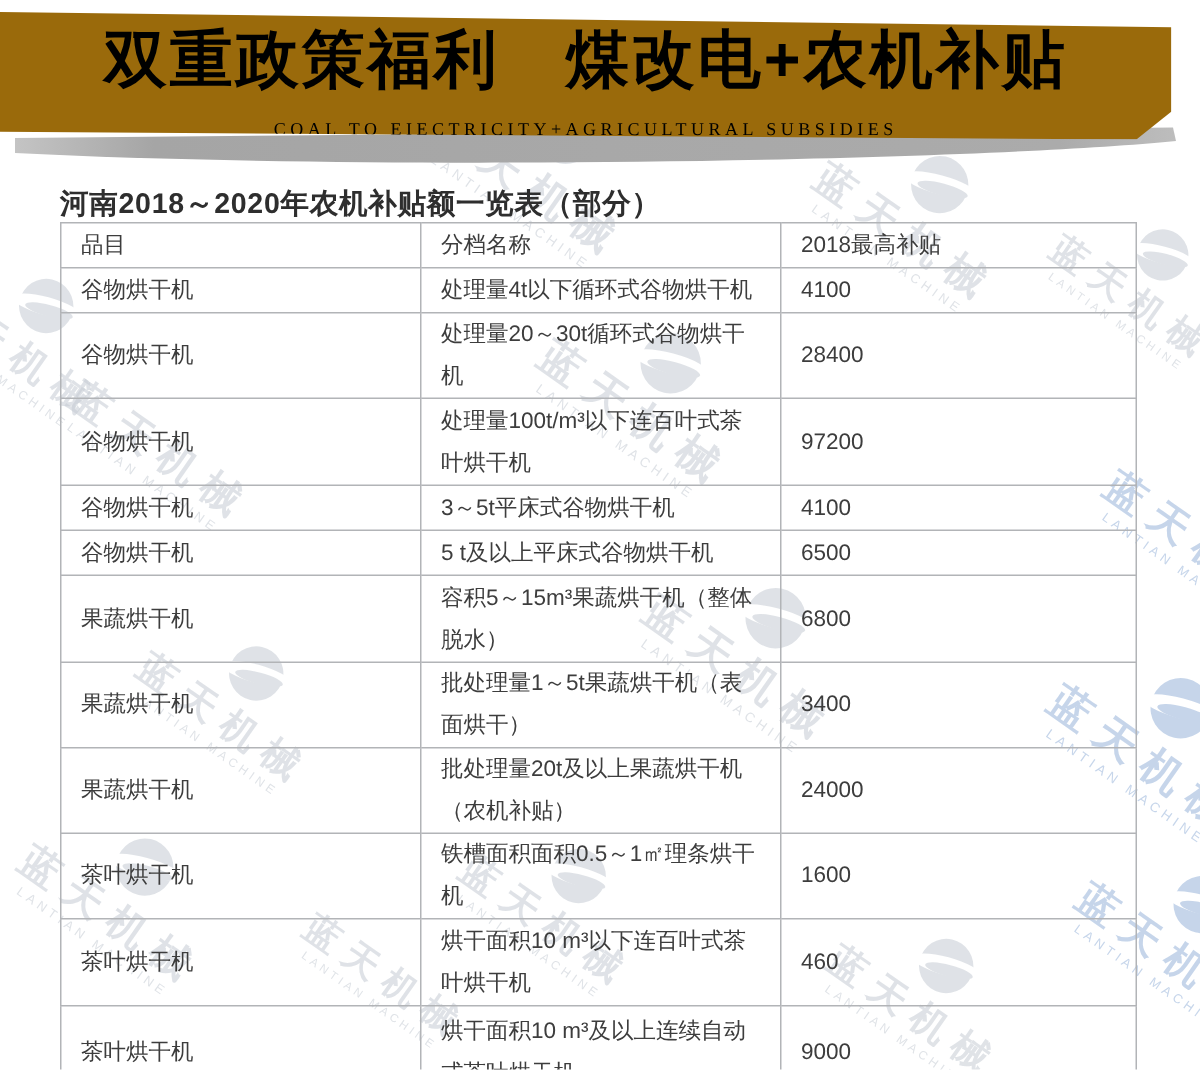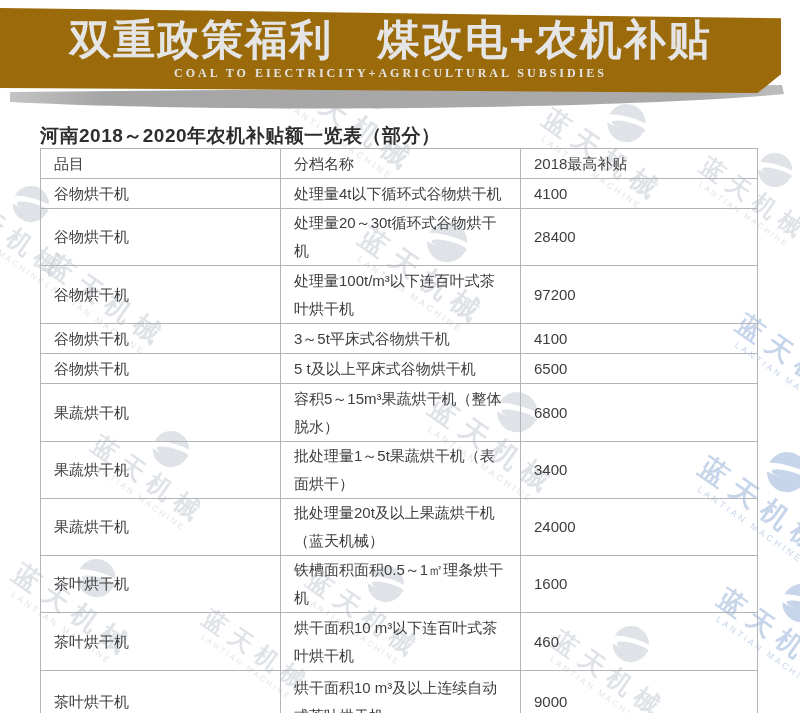--- a/index.html
+++ b/index.html
@@ -6,29 +6,29 @@
   body{
     width:800px;height:713px;position:relative;overflow:hidden;
     background:#ffffff;
     font-family:"Liberation Sans","DejaVu Sans",sans-serif;
   }
   
   .banner{
     position:absolute;top:8px;left:0;width:781px;height:85px;
     background:#9a6a0b;
     clip-path:polygon(0 0,100% 12%,100% 78%,97% 100%,0 94%);
-    text-align:center;color:#e5e5e5;z-index:3;
+    text-align:center;color:#000000;z-index:3;
   }
   .banner-title{
     margin-top:9px;font-size:42px;font-weight:bold;letter-spacing:2px;
     line-height:1.1;white-space:nowrap;
   }
   .banner-sub{
     font-family:"Liberation Serif","DejaVu Serif",serif;
-    font-size:12px;letter-spacing:3px;margin-top:3px;font-weight:bold;
+    font-size:12px;letter-spacing:3px;margin-top:16px;
   }
   .banner-shadow{position:absolute;top:84px;left:0;width:800px;height:34px;z-index:2;}
   
   .page-title{
     position:absolute;top:123px;left:40px;z-index:2;
     font-size:19px;font-weight:bold;color:#2e2e2e;letter-spacing:0.5px;
   }
   
   table.subsidy{
     position:absolute;top:148px;left:40px;width:717px;z-index:2;
@@ -242,21 +242,21 @@
         <td>容积5～15m³果蔬烘干机（整体脱水）</td>
         <td>6800</td>
       </tr>
       <tr style="height: 56px;">
         <td>果蔬烘干机</td>
         <td>批处理量1～5t果蔬烘干机（表面烘干）</td>
         <td>3400</td>
       </tr>
       <tr style="height: 56px;">
         <td>果蔬烘干机</td>
-        <td>批处理量20t及以上果蔬烘干机（蓝天机械）</td>
+        <td>批处理量20t及以上果蔬烘干机（农机补贴）</td>
         <td>24000</td>
       </tr>
       <tr style="height: 57px;">
         <td>茶叶烘干机</td>
         <td>铁槽面积面积0.5～1㎡理条烘干机</td>
         <td>1600</td>
       </tr>
       <tr style="height: 58px;">
         <td>茶叶烘干机</td>
         <td>烘干面积10 m³以下连百叶式茶叶烘干机</td>

